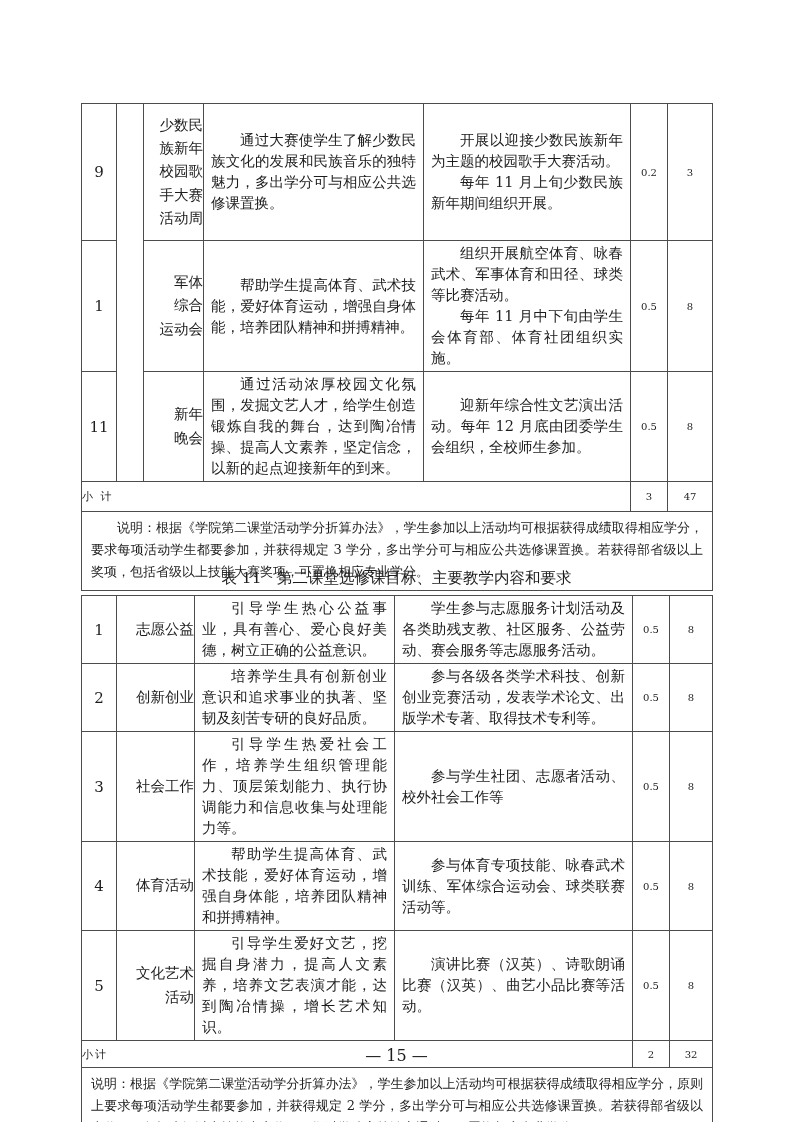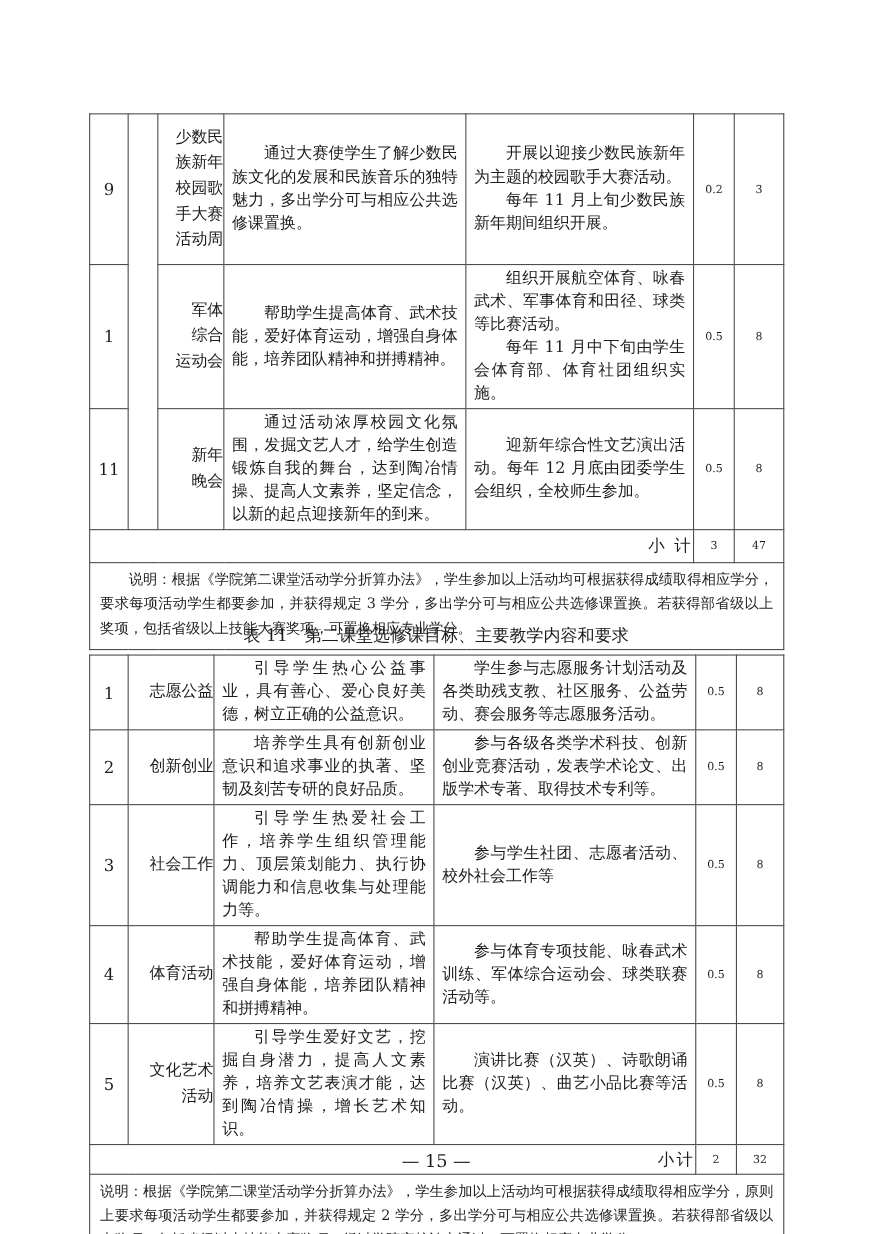--- a/index.html
+++ b/index.html
@@ -23,21 +23,21 @@
     overflow: hidden;
   }
   #table-prev { top: 103px; }
   #table-11  { top: 595px; }
 
   .num-cell   { text-align: center; font-size: 15px; }
   .name-cell  { text-align: right; font-size: 14.5px; line-height: 1.6; white-space: pre-line; }
   .text-cell  { font-size: 14.5px; line-height: 21px; text-align: justify; padding: 2px 7px; }
   .text-cell .para { text-indent: 2em; }
   .head-cell  { text-align: center; font-weight: bold; font-size: 15px; line-height: 1.35; padding: 2px; }
-  .subtotal-cell { text-align: right; font-size: 15px; letter-spacing: 2px; }
+  .subtotal-cell { text-align: left; font-size: 11px; letter-spacing: 2px; }
   .val-cell   { text-align: center; font-size: 10px; }
   .note-cell  { font-size: 13px; line-height: 22px; text-align: justify; padding: 5px 9px 7px 9px; }
   .note-indent { text-indent: 2em; }
 
   .table-title {
     position: absolute;
     left: 81px; width: 631px; top: 568px;
     text-align: center;
     font-weight: normal;
     font-size: 15.5px;

